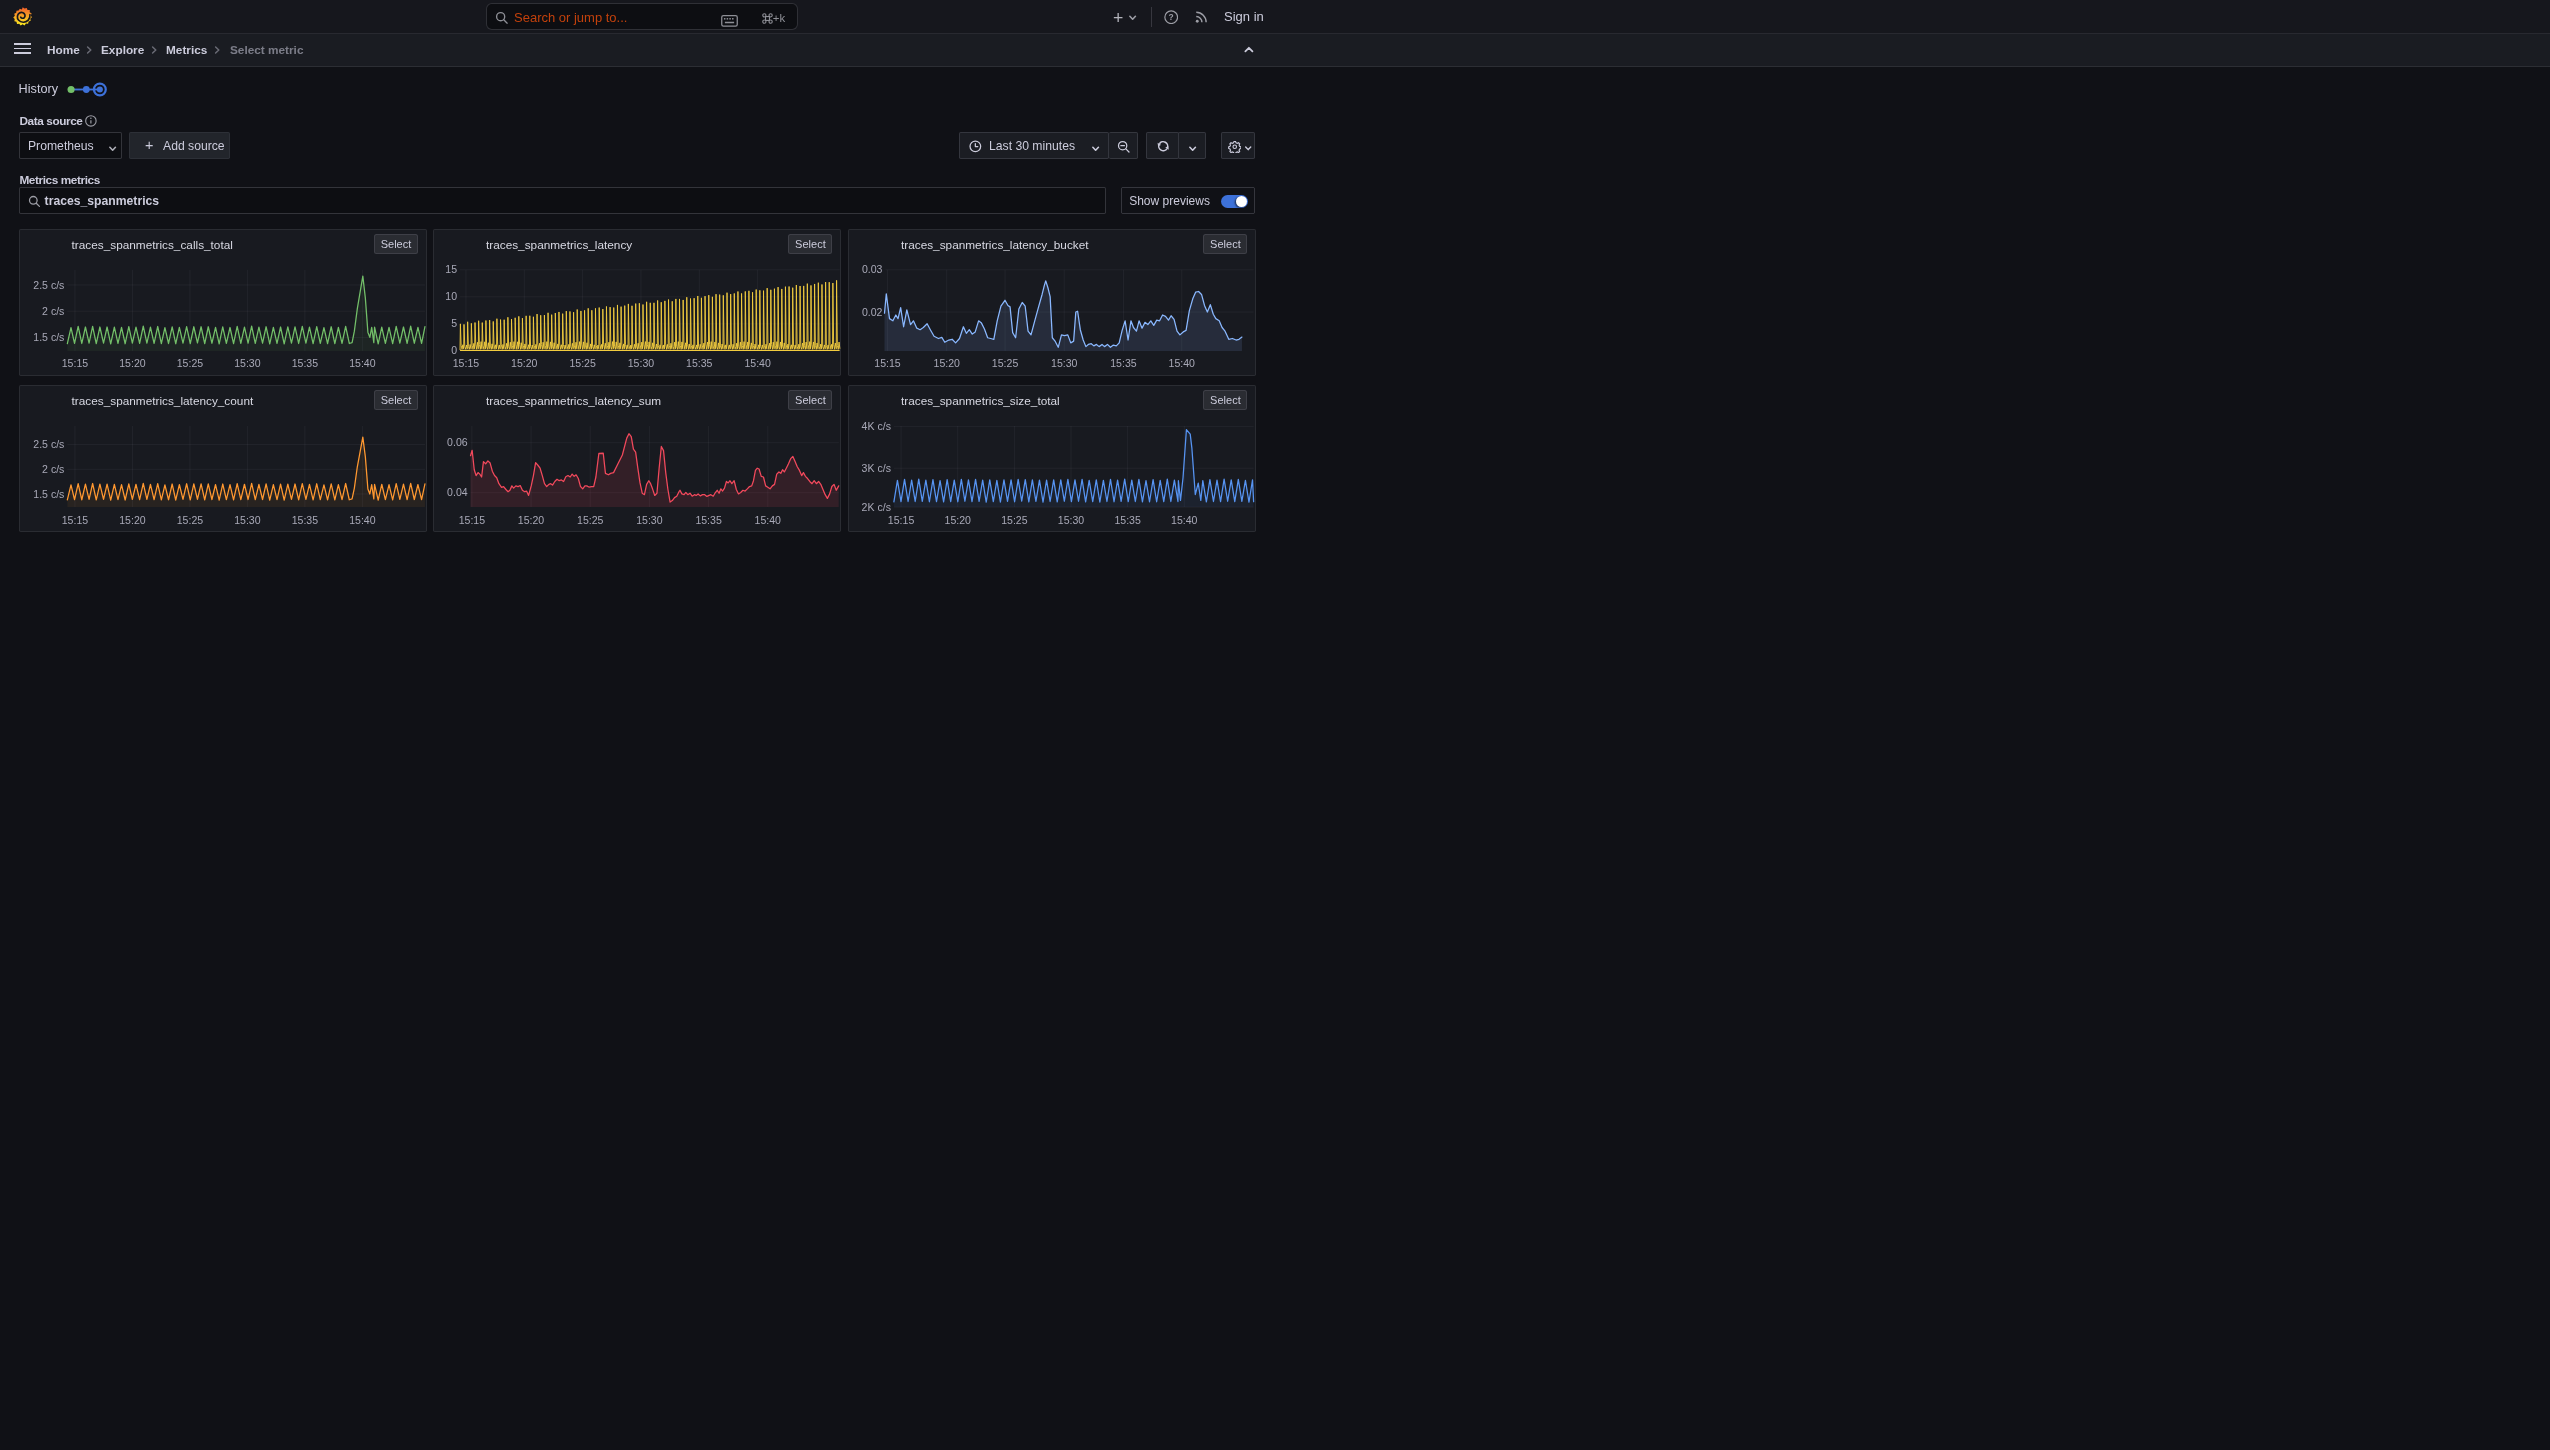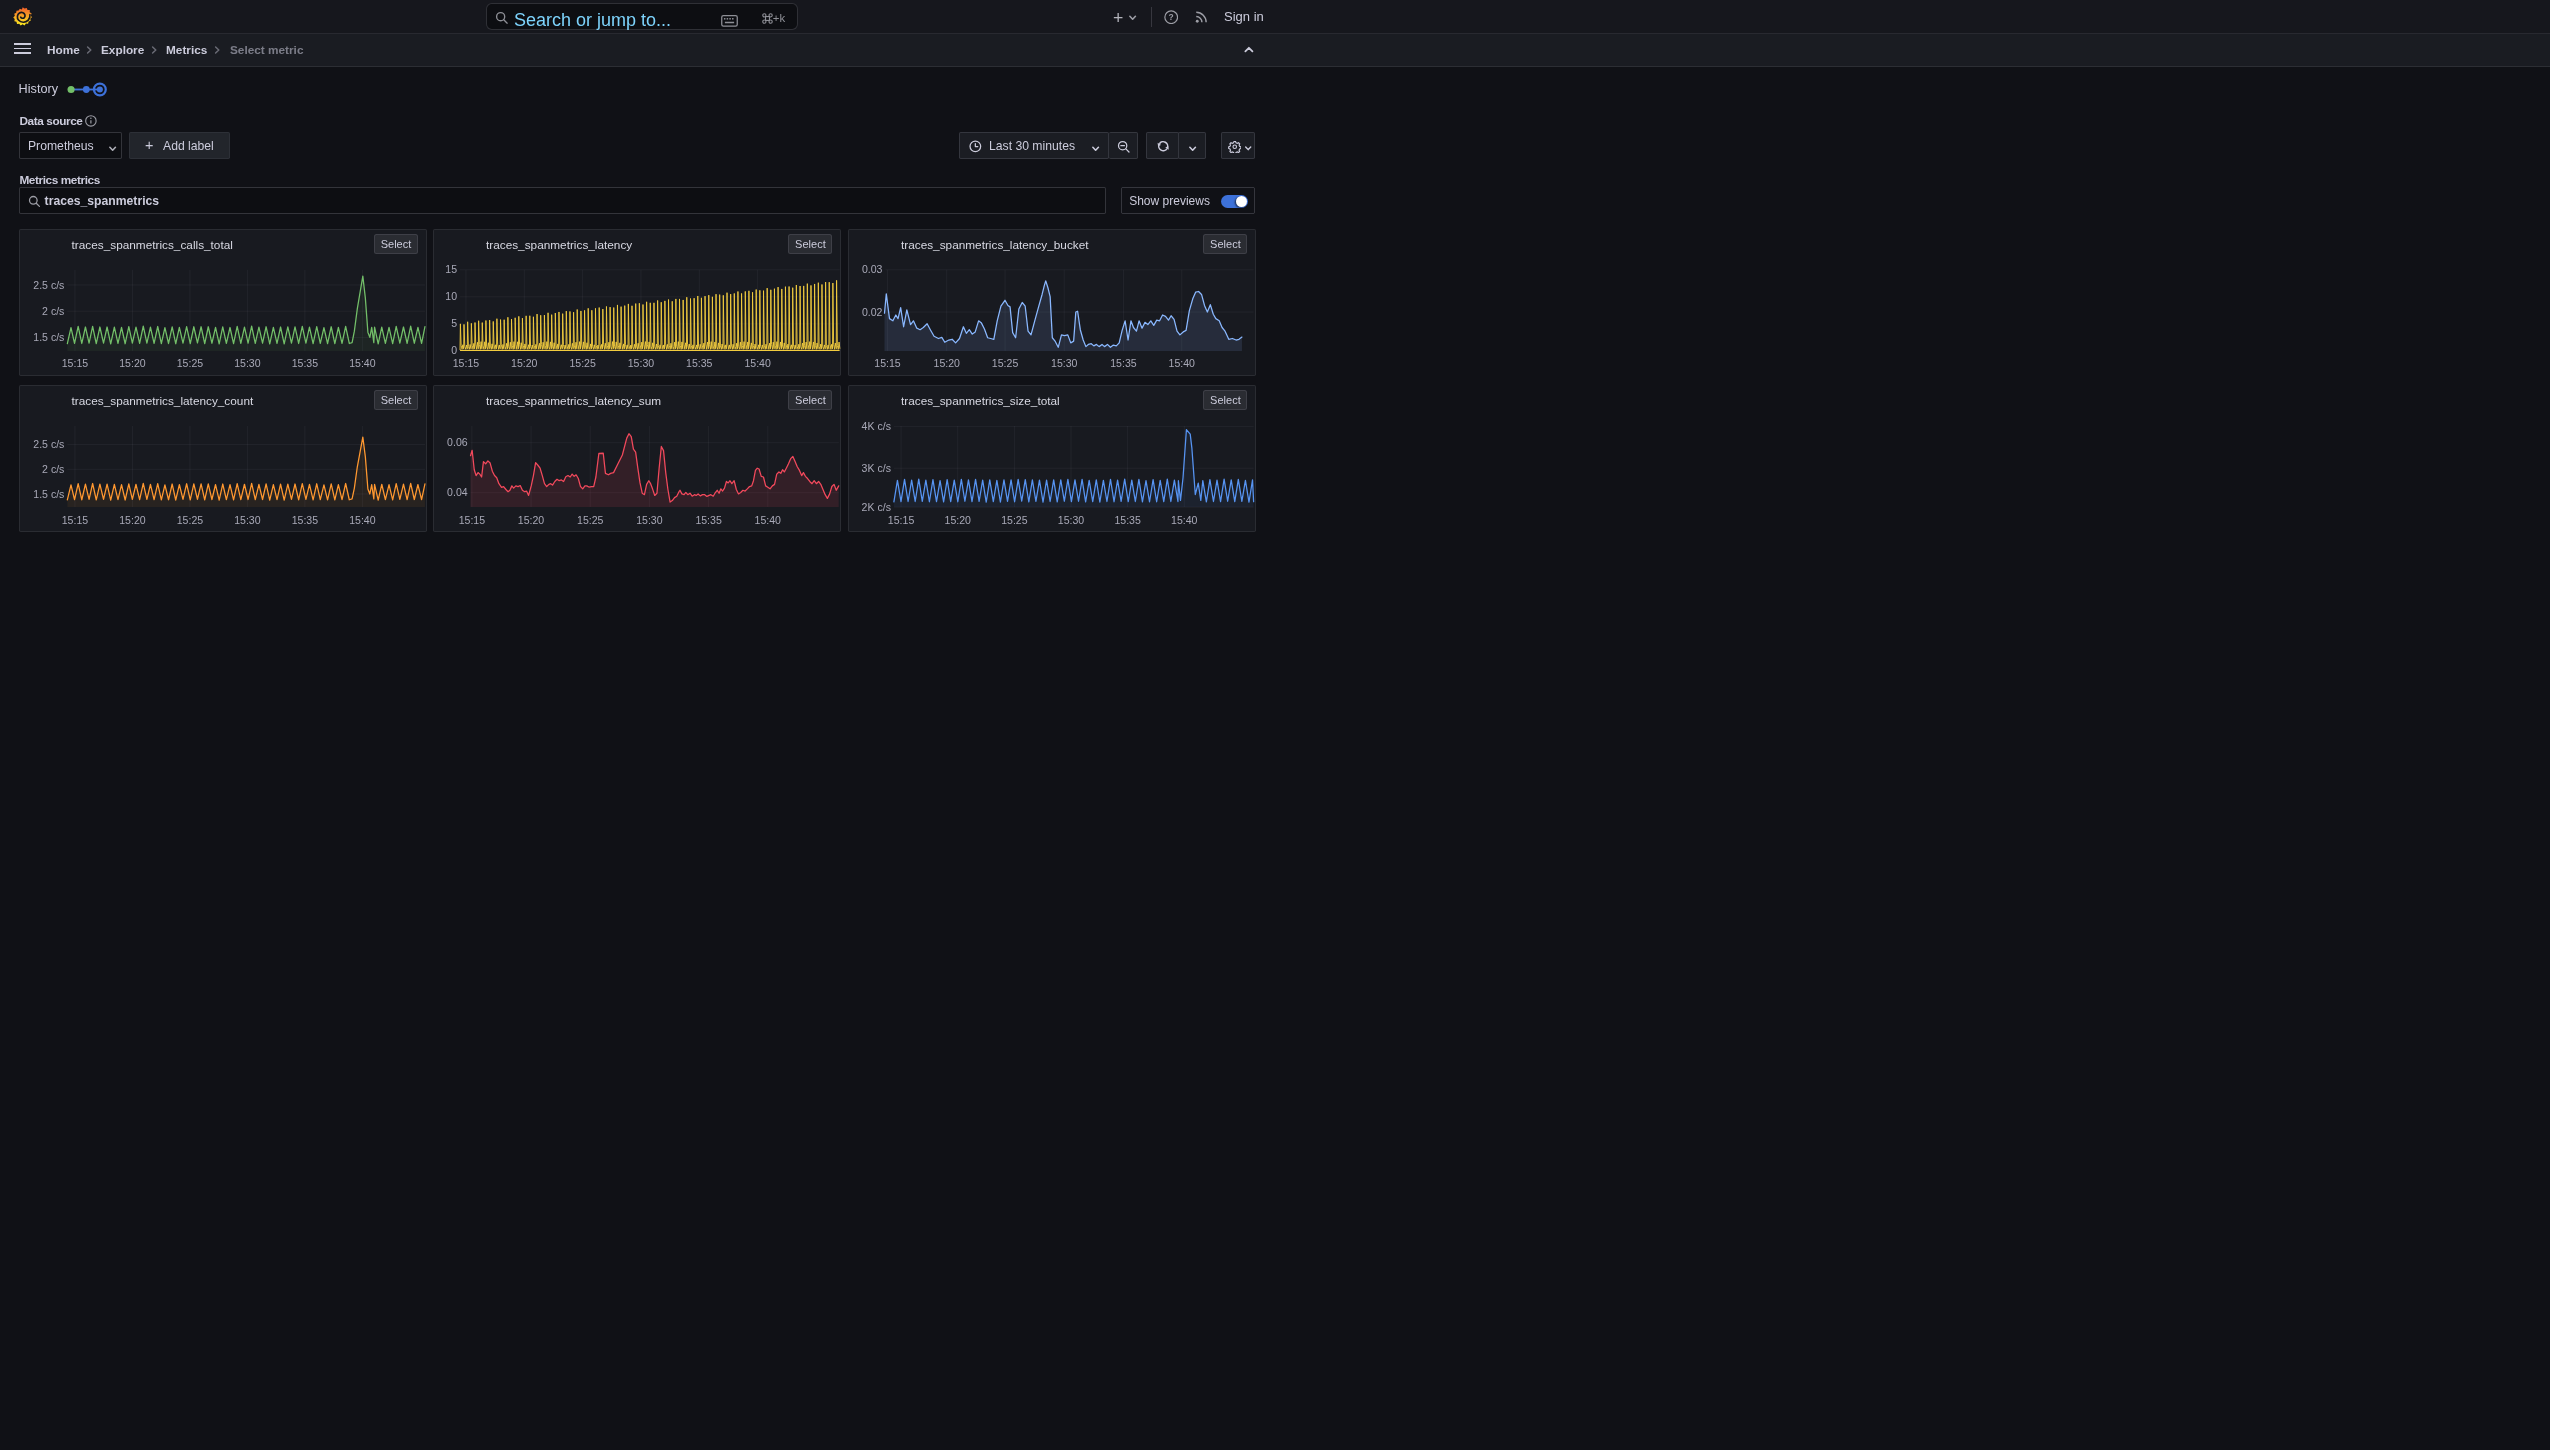--- a/index.html
+++ b/index.html
@@ -1,19 +1,19 @@
 <!DOCTYPE html>
 <html style="font-size:13.5px"><head><meta charset="utf-8"><title>Grafana</title>
 <style>
 * { margin:0; padding:0; box-sizing:border-box; }
 html,body { width:1275px; height:725px; background:#101116; font-family:"Liberation Sans", sans-serif; color:#ccccdc; overflow:hidden; }
 .topbar { position:absolute; left:0; top:0; width:100%; height:34px; background:#16171d; border-bottom:0.8px solid rgba(204,204,220,0.10); }
 .crumbbar { position:absolute; left:0; top:34px; width:100%; height:33px; background:#1a1c22; border-bottom:0.8px solid rgba(204,204,220,0.10);font-weight:bold; }
 .tsearch { position:absolute; left:486px; top:3.4px; width:312px; height:27px; background:#0d0e12; border:0.8px solid rgba(204,204,220,0.18); border-radius:5.9px; }
-.tsearch .ph { position:absolute; left:27px; top:5.5px; font-size:18px; color:#7dd3fc; }
+.tsearch .ph { position:absolute; left:27px; top:5.5px; font-size:13px; color:#c2410c; }
 .tsearch .kb { position:absolute; right:11.8px; top:6.8px; font-size:11.4px; color:#8e8f96; }
 .crumb { position:absolute; top:9.3px; font-size:11.8px; color:#ccccdc; }
 .crumb.dim { color:rgba(204,204,220,0.55); }
 .hist { position:absolute; left:18.6px; top:82px; font-size:12.7px; color:#ccccdc; }
 .dslabel { position:absolute; left:19.4px; top:114px; font-size:11.8px; font-weight:bold; color:#ccccdc; letter-spacing:-0.4px; }
 .ctrl { position:absolute; top:132px; height:27px; }
 .select { left:18.6px; width:103px; background:#0d0e12; border:0.8px solid rgba(204,204,220,0.20); border-radius:1.7px; }
 .select span { position:absolute; left:8.4px; top:5.9px; font-size:12.2px; }
 .addlabel { left:129px; width:101px; background:#22252b; border:0.8px solid rgba(204,204,220,0.07); border-radius:1.7px; }
 .addlabel span { position:absolute; left:33px; top:5.9px; font-size:12.2px; font-weight:500; }
@@ -131,21 +131,21 @@
   </svg>
 
 <div class="ctrl select">
     <span>Prometheus</span>
     <svg width="9.3" height="9.3" viewBox="0 0 10 10" style="position:absolute;left:88px;top:11px">
       <path d="M2 3.5 L5 6.7 L8 3.5" fill="none" stroke="#aeafb7" stroke-width="1.7" stroke-linecap="round" stroke-linejoin="round"></path>
     </svg>
   </div>
 <div class="ctrl addlabel">
     <span class="plus">+</span>
-    <span>Add label</span>
+    <span>Add source</span>
   </div>
 
 <div class="tbtn" style="left:959px;width:150px">
     <svg width="12.7" height="12.7" viewBox="0 0 15 15" style="position:absolute;left:9.3px;top:7.2px">
       <circle cx="7.5" cy="7.5" r="6.3" fill="none" stroke="#ccccdc" stroke-width="1.5"></circle>
       <path d="M7.5 4.2 V7.7 H10.4" fill="none" stroke="#ccccdc" stroke-width="1.5" stroke-linecap="round" stroke-linejoin="round"></path>
     </svg>
     <span style="position:absolute;left:29px;top:5.9px;font-size:12.2px;font-weight:500">Last 30 minutes</span>
     <svg width="9.3" height="9.3" viewBox="0 0 10 10" style="position:absolute;left:131px;top:11px">
       <path d="M2 3.5 L5 6.7 L8 3.5" fill="none" stroke="#ccccdc" stroke-width="1.7" stroke-linecap="round" stroke-linejoin="round"></path>

